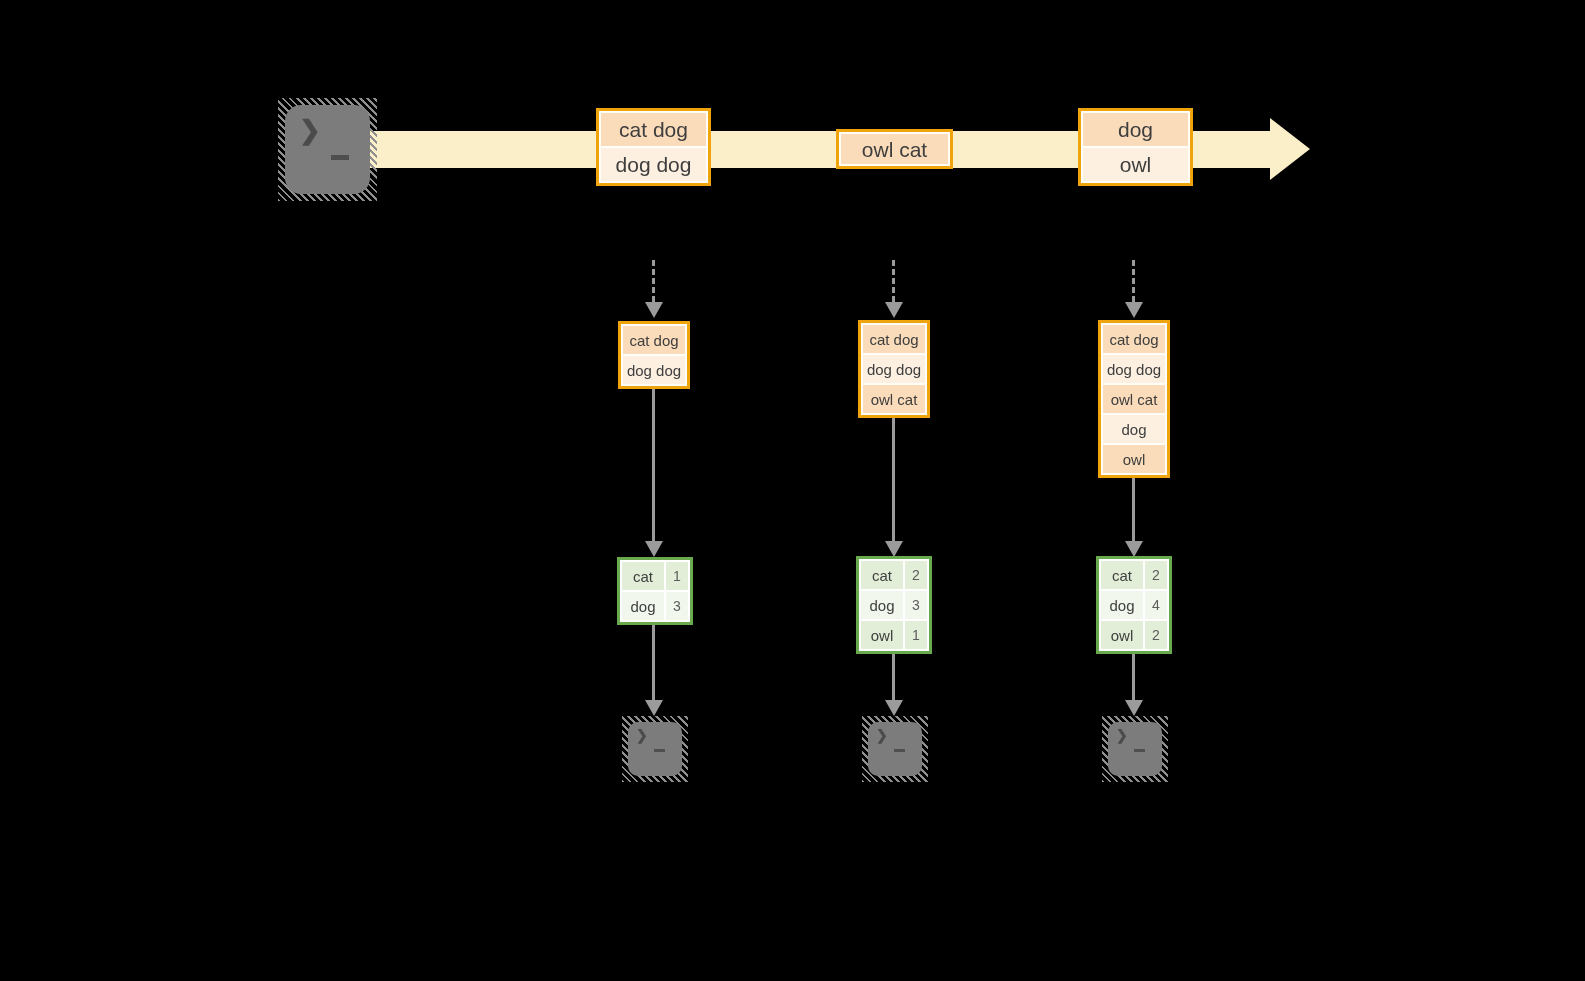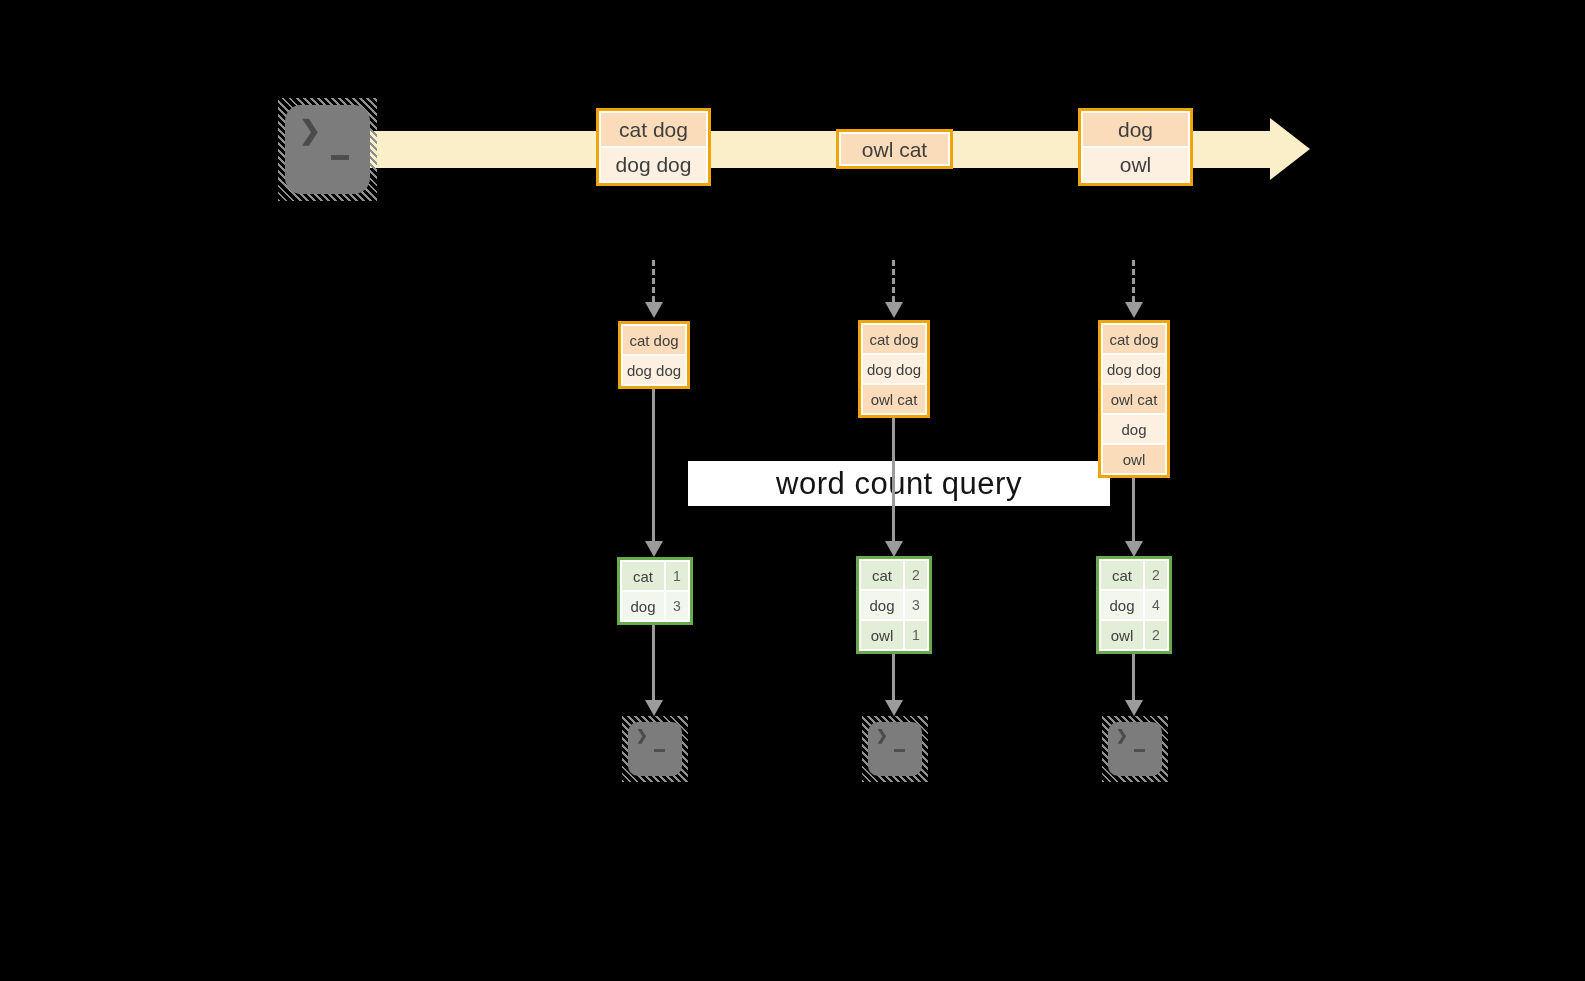--- a/index.html
+++ b/index.html
@@ -99,23 +99,20 @@
     <div class="cell dk h28">owl cat</div>
   </div>
   <div class="obox" style="left:1098px;top:320px;width:72px">
     <div class="cell dk h28">cat dog</div>
     <div class="cell lt h28">dog dog</div>
     <div class="cell dk h28">owl cat</div>
     <div class="cell lt h28">dog</div>
     <div class="cell dk h28">owl</div>
   </div>
 
-  <div class="banner">
-    <span>word count query</span>
-  </div>
 
   <div class="sline" style="left:652px;top:389px;height:152px"></div>
   <div class="ahead" style="left:645px;top:541px"></div>
   <div class="sline" style="left:892px;top:418px;height:123px"></div>
   <div class="ahead" style="left:885px;top:541px"></div>
   <div class="sline" style="left:1132px;top:478px;height:63px"></div>
   <div class="ahead" style="left:1125px;top:541px"></div>
 
   <div class="gtable" style="left:617px;top:557px;width:76px">
     <div class="grow">

